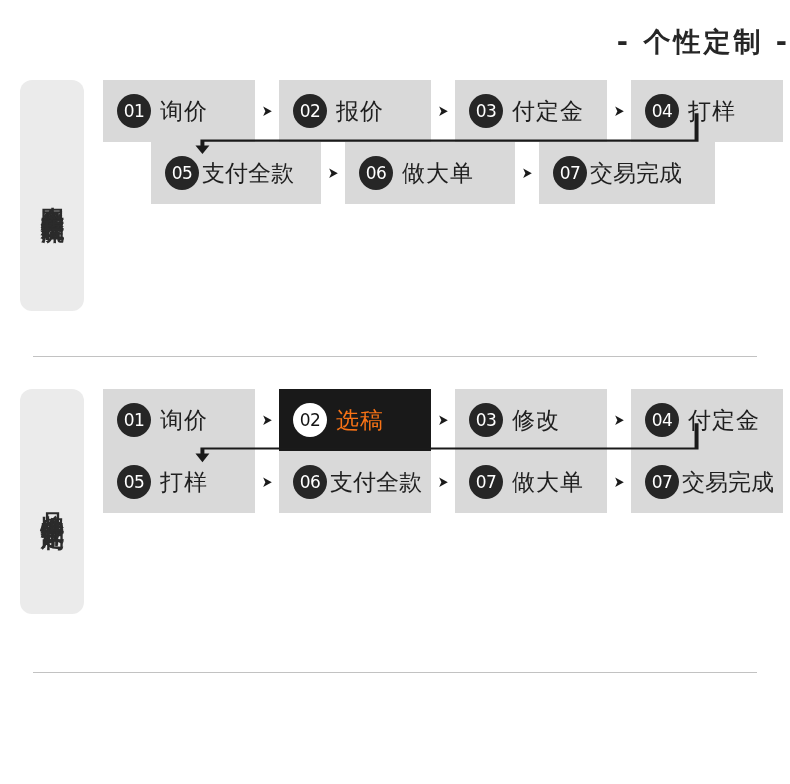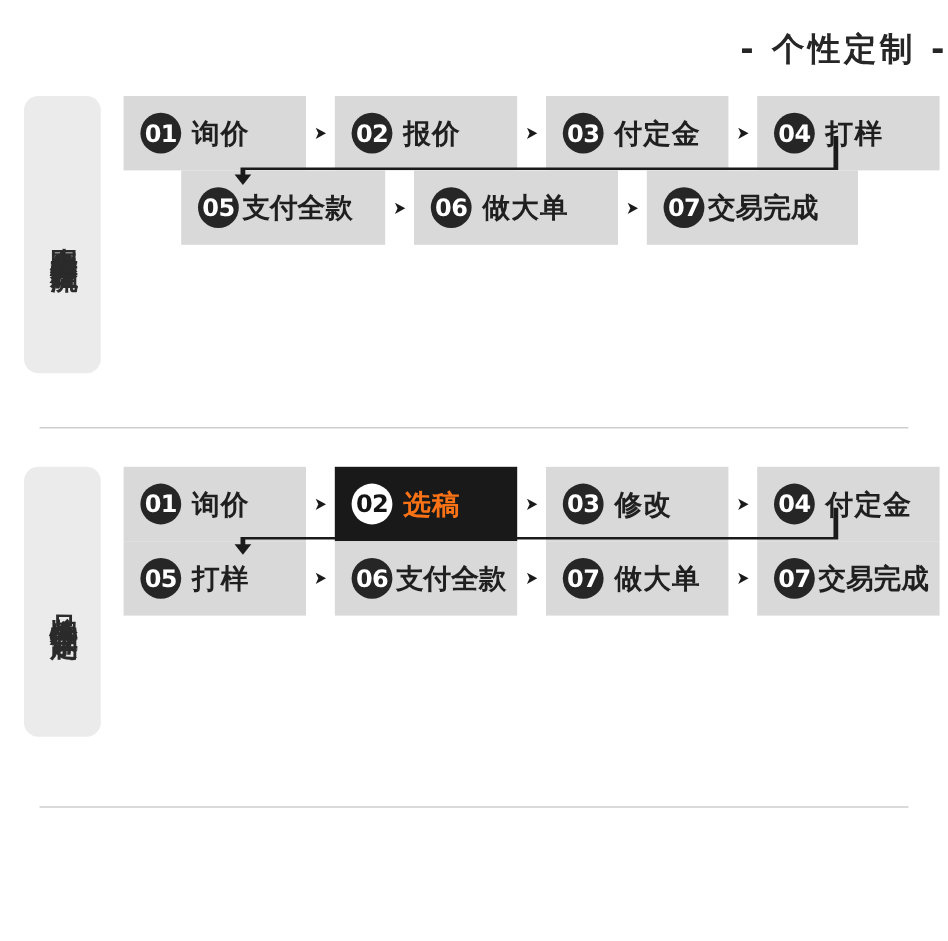--- a/index.html
+++ b/index.html
@@ -78,33 +78,33 @@
     padding:0 14px;
     flex:0 0 auto;
   }
   .step.dark{ background:#191919; }
 
   .badge{
     width:34px;height:34px;
     border-radius:50%;
     background:#262626;
     color:#ffffff;
-    font-size:20px;
-    font-weight:700;
+    font-size:17px;
+    font-weight:400;
     display:flex;
     align-items:center;
     justify-content:center;
     flex:0 0 auto;
     letter-spacing:-0.5px;
   }
   .step.dark .badge{ background:#ffffff; color:#141414; }
 
   .step-label{
     font-size:23px;
-    font-weight:700;
+    font-weight:400;
     color:#1f1f1f;
     margin-left:9px;
     white-space:nowrap;
     letter-spacing:1px;
   }
   .step.dark .step-label{ color:#f97316; }
   .step-label.tight{ margin-left:3px; letter-spacing:0; }
 
   .sep{
     flex:0 0 auto;

